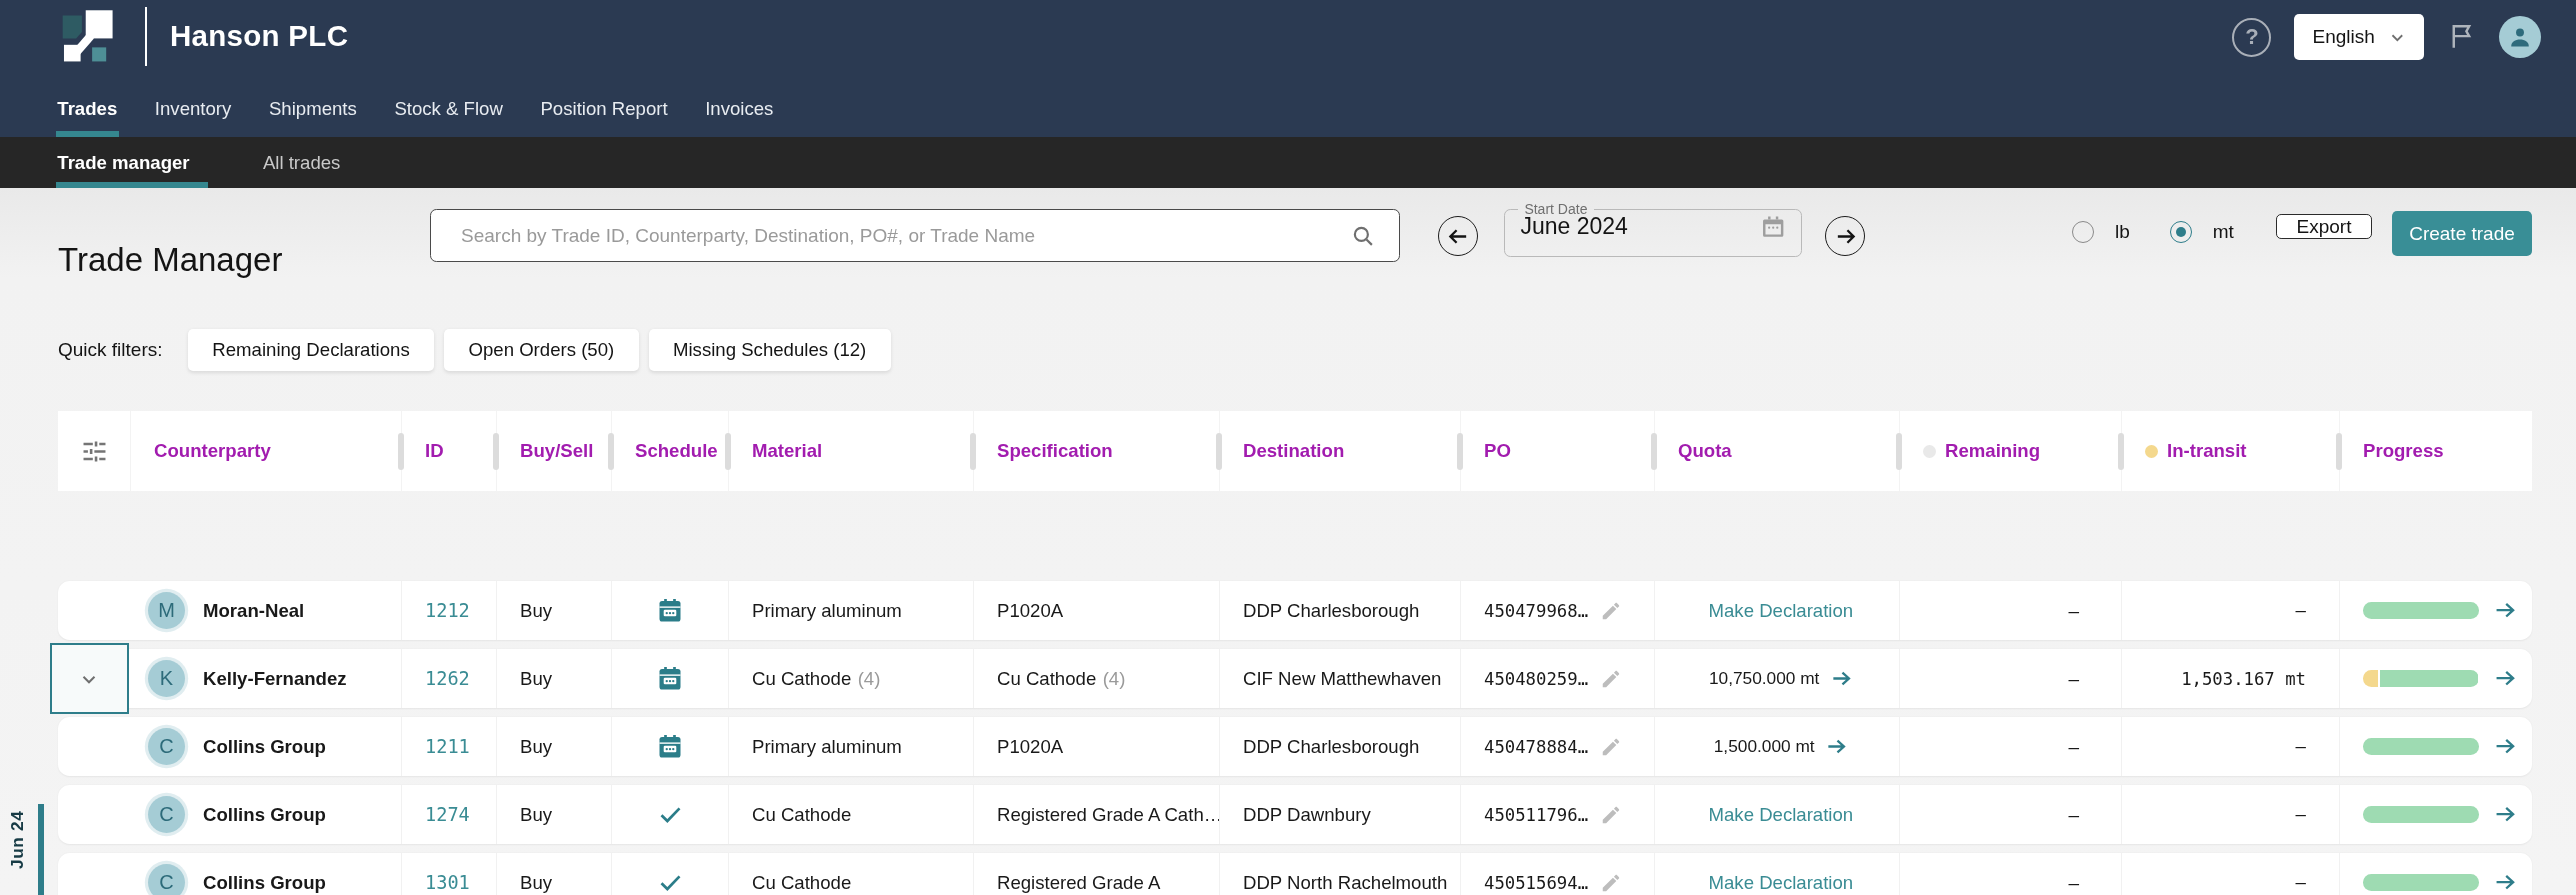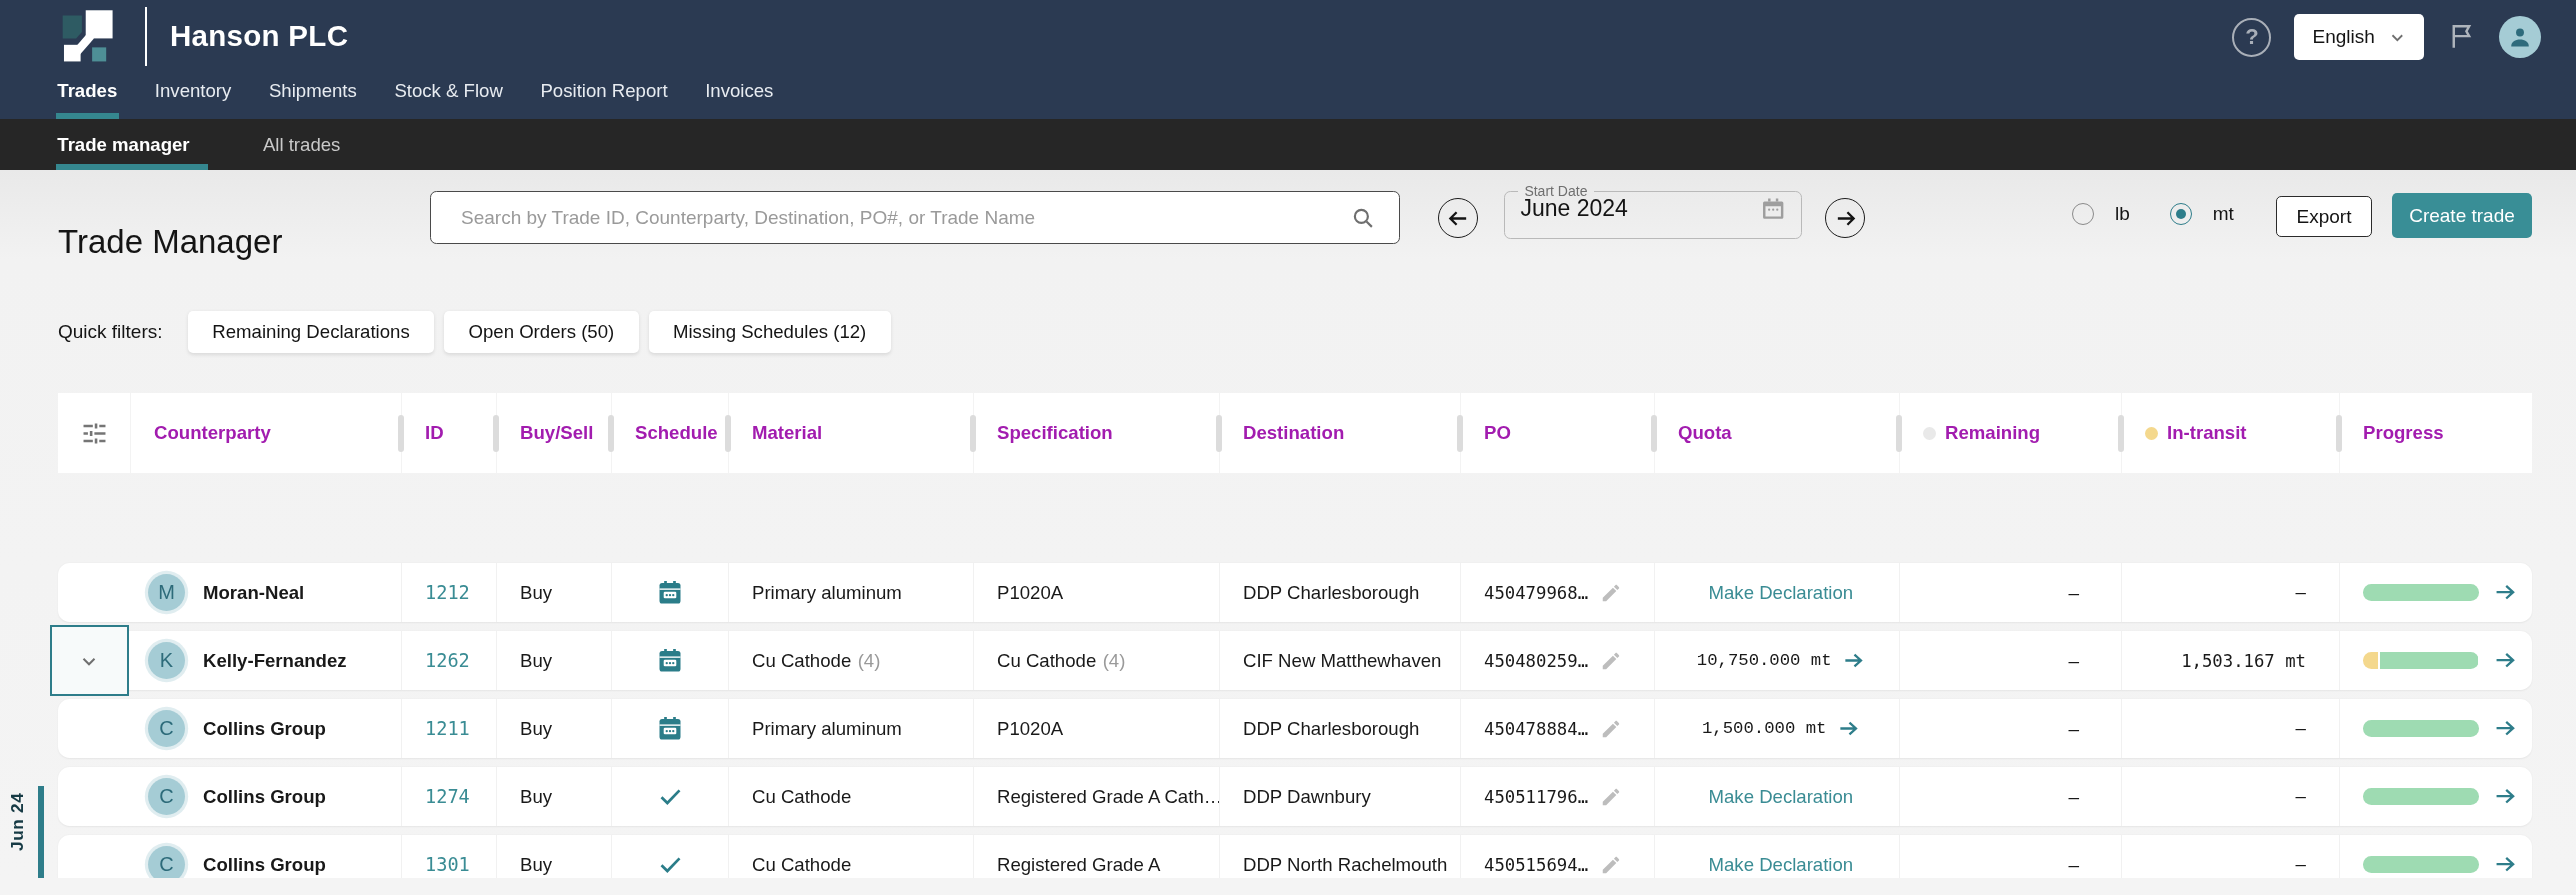--- a/index.html
+++ b/index.html
@@ -3,21 +3,21 @@
 <meta charset="utf-8">
 <style>
   html,body{margin:0;padding:0;}
   body{
     width:2576px;height:896px;overflow:hidden;position:relative;
     background:#f4f4f4;font-family:"Liberation Sans",sans-serif;color:#191919;
     -webkit-font-smoothing:antialiased;
   }
 
   
-  .top-header{height:119px;background:#2b3a52;position:relative;}
+  .top-header{height:137px;background:#2b3a52;position:relative;}
   .brand-row{display:flex;align-items:center;height:72px;padding-left:56px;}
   .logo{width:62px;height:55px;flex:0 0 auto;}
   .brand-divider{width:1.9px;height:59px;background:#ffffff;margin:0 23px 0 27px;}
   .brand-name{color:#fff;font-size:29.5px;font-weight:700;letter-spacing:0.3px;}
   .top-right{position:absolute;top:14px;right:35px;display:flex;align-items:center;gap:23px;}
   .help-icon{width:35px;height:35px;border:2.6px solid #a9afb8;border-radius:50%;
     display:flex;align-items:center;justify-content:center;color:#a9afb8;font-size:22px;font-weight:700;}
   .lang-btn{height:46px;background:#fff;border:none;border-radius:5.1px;display:flex;align-items:center;
     gap:14px;padding:0 18px;font-size:19px;color:#141414;font-family:inherit;cursor:pointer;}
   .flag-icon svg{display:block;}
@@ -58,21 +58,21 @@
   .date-value{font-size:23px;color:#141414;}
 
   .unit-group{position:absolute;left:2072px;top:33px;display:flex;align-items:center;gap:40px;}
   .radio-wrap{display:flex;align-items:center;gap:21px;cursor:pointer;}
   .radio-ring{width:22px;height:22px;border:1.9px solid #8a8a8a;border-radius:50%;box-sizing:border-box;
     display:flex;align-items:center;justify-content:center;}
   .radio-ring.radio-on{border-color:#2e7d8a;}
   .radio-dot{width:10.3px;height:10.3px;border-radius:50%;background:#2e7d8a;}
   .radio-label{font-size:19px;color:#141414;}
 
-  .export-btn{position:absolute;left:2276px;top:26px;width:96px;height:41px;background:#fff;
+  .export-btn{position:absolute;left:2276px;top:26px;width:96px;height:25px;background:#fff;
     border:1.9px solid #2b2b2b;border-radius:5.1px;font-size:19px;color:#141414;font-family:inherit;cursor:pointer;}
   .create-btn{position:absolute;left:2392px;top:23px;width:140px;height:45px;background:#398e96;
     border:none;border-radius:5.1px;font-size:19px;color:#fff;font-family:inherit;cursor:pointer;}
 
   .quick-filters{position:absolute;left:58px;top:141px;display:flex;align-items:center;gap:10px;}
   .qf-label{font-size:19px;color:#141414;margin-right:15.4px;}
   .qf-btn{height:42px;background:#fff;border:none;border-radius:5.1px;padding:0 24.4px;font-size:18.6px;
     color:#141414;font-family:inherit;box-shadow:0 1.3px 3.9px rgba(0,0,0,.10);cursor:pointer;}
 
   
@@ -100,21 +100,21 @@
   .cell.c-intransit{padding-right:33px;}
   .cell.c-progress{gap:14px;}
   .avatar{width:37px;height:37px;border-radius:50%;background:#a5ccd5;color:#2d6b7a;font-size:20px;
     display:flex;align-items:center;justify-content:center;flex:0 0 auto;box-shadow:0 0 0 3.2px rgba(165,204,213,.35);}
   .party-name{font-weight:700;}
   .id-link{color:#3a8c94;font-family:"DejaVu Sans Mono",monospace;font-size:18.6px;cursor:pointer;}
   .note{color:#9a9a9a;margin-left:6.4px;}
   .po-text{font-family:"DejaVu Sans Mono",monospace;font-size:17.3px;}
   .pencil{margin-left:11.6px;display:flex;flex:0 0 auto;cursor:pointer;}
   .quota-link{color:#3a8c94;font-size:18.6px;cursor:pointer;}
-  .quota-val{font-family:Liberation Mono, monospace;font-size:17.3px;}
+  .quota-val{font-family:Liberation Sans, sans-serif;font-size:17.3px;}
   .val-mono{font-family:"DejaVu Sans Mono",monospace;font-size:17.3px;}
   .dash{font-size:19px;}
   .pbar{width:116px;height:16.7px;border-radius:8.3px;overflow:hidden;display:flex;gap:1.9px;flex:0 0 auto;}
   .pseg-y{height:16.7px;background:#f4d88d;flex:0 0 auto;}
   .pseg-g{height:16.7px;background:#9edbb2;flex:0 0 auto;}
   .prog-arrow{display:flex;cursor:pointer;}
 
   .expand-box{position:absolute;left:-8.3px;top:-5.8px;width:79px;height:71px;box-sizing:border-box;
     border:2.6px solid #2e7d8a;background:#f7fafa;display:flex;align-items:center;justify-content:center;
     z-index:3;cursor:pointer;}

